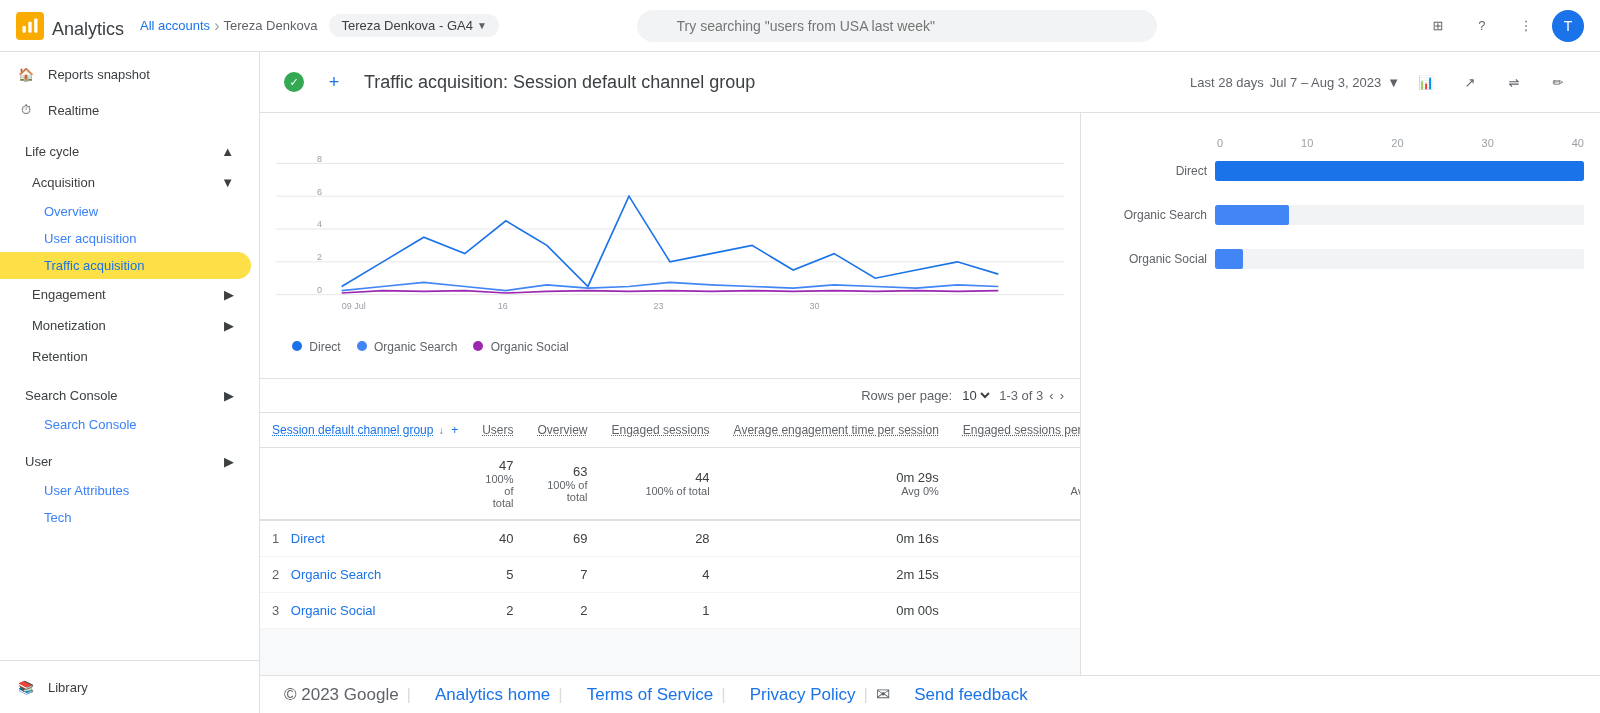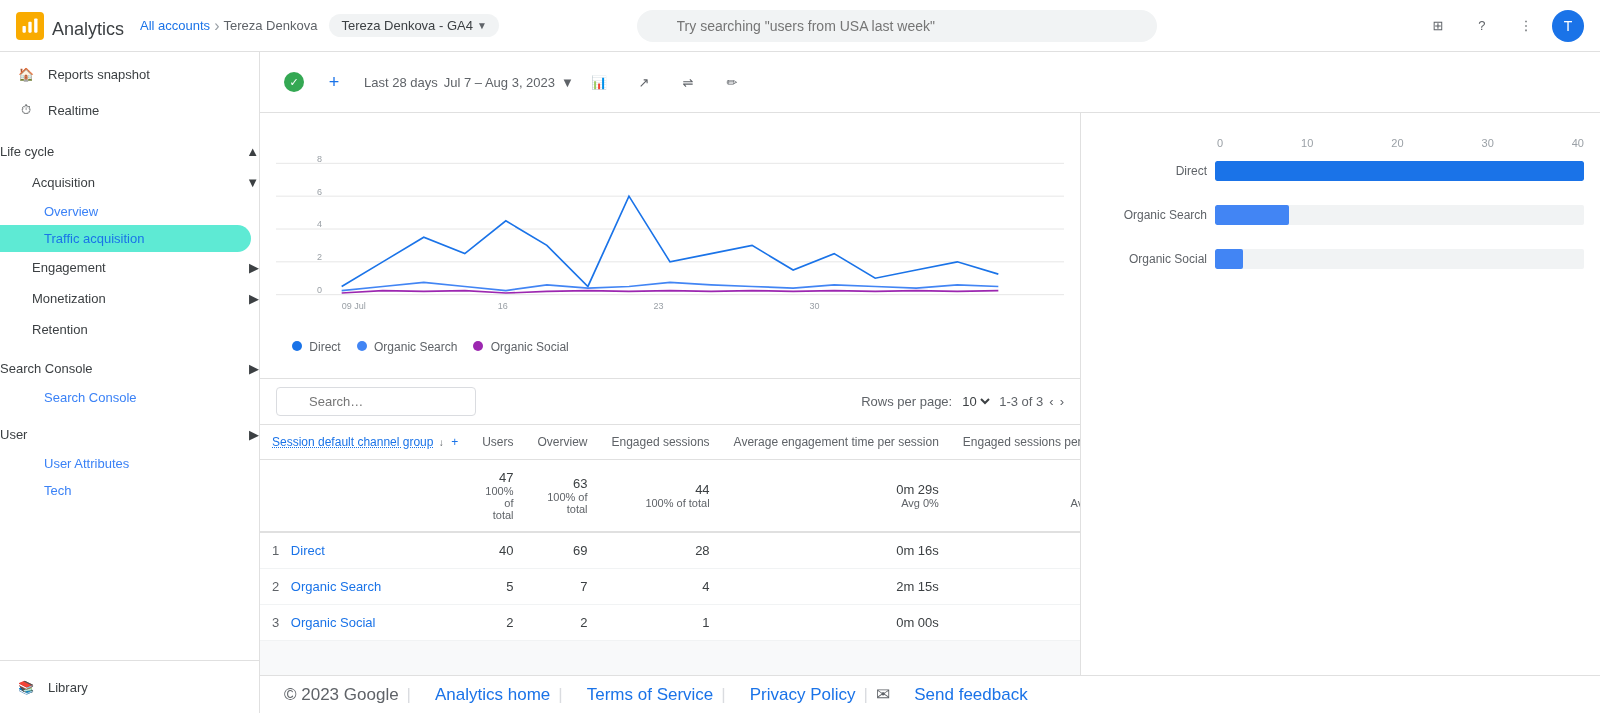--- a/index.html
+++ b/index.html
@@ -23,23 +23,23 @@
     .avatar { width: 32px; height: 32px; border-radius: 50%; background: #1a73e8; color: white; display: flex; align-items: center; justify-content: center; font-size: 14px; font-weight: 500; cursor: pointer; }
 
     
     .main-layout { display: flex; flex: 1; overflow: hidden; }
 
     
     .sidebar { width: 260px; background: #fff; border-right: 1px solid #e0e0e0; display: flex; flex-direction: column; overflow-y: auto; flex-shrink: 0; }
     .sidebar-section { padding: 4px 0; }
     .sidebar-item { display: flex; align-items: center; gap: 12px; padding: 8px 16px; cursor: pointer; border-radius: 0 24px 24px 0; margin-right: 8px; color: #3c4043; font-size: 13px; }
     .sidebar-item .ico { width: 20px; height: 20px; display: flex; align-items: center; justify-content: center; flex-shrink: 0; }
-    .sidebar-group-header { display: flex; align-items: center; justify-content: space-between; padding: 8px 0; cursor: pointer; font-size: 13px; color: #3c4043; font-weight: 500; gap: 36px; }
+    .sidebar-group-header { display: flex; align-items: center; justify-content: space-between; padding: 8px 25px; cursor: pointer; font-size: 13px; color: #3c4043; font-weight: 500; gap: 36px; }
     .sidebar-sub-item { display: flex; align-items: center; gap: 12px; padding: 6px 16px 6px 44px; cursor: pointer; font-size: 13px; color: #3b82f6; border-radius: 0 24px 24px 0; margin-right: 8px; }
-    .sidebar-sub-item.active { background: #5eead4; color: #1a73e8; font-weight: 500; }
+    .sidebar-sub-item.active { background: #fde047; color: #1a73e8; font-weight: 500; }
     .sidebar-footer { margin-top: auto; padding: 8px 0; border-top: 1px solid #e0e0e0; }
     .expand-ico { margin-left: auto; }
 
     
     .content { flex: 1; display: flex; flex-direction: column; overflow: hidden; }
 
     
     .content-header { background: #fff; border-bottom: 1px solid #e0e0e0; padding: 12px 24px; display: flex; align-items: center; gap: 12px; flex-shrink: 0; }
     .page-title { font-size: 18px; font-weight: 400; color: #3c4043; flex: 1; }
     .date-range { display: flex; align-items: center; gap: 6px; font-size: 13px; color: #5f6368; }
@@ -63,21 +63,21 @@
     .rows-per-page { display: flex; align-items: center; gap: 6px; margin-left: auto; font-size: 13px; color: #5f6368; }
     .select-small { border: none; background: transparent; font-size: 13px; color: #3c4043; cursor: pointer; }
 
     table { width: 100%; border-collapse: collapse; font-size: 13px; }
     thead tr { border-bottom: 1px solid #e0e0e0; }
     th { padding: 10px 12px; text-align: right; font-weight: 500; color: #5f6368; font-size: 12px; white-space: nowrap; }
     th:first-child { text-align: left; }
     td { padding: 10px 12px; text-align: right; color: #3c4043; border-bottom: 1px solid #f1f3f4; }
     td:first-child { text-align: left; }
     tr.total-row td { font-weight: 500; border-bottom: 2px solid #e0e0e0; }
-    .col-underline { text-decoration-style: dotted; }
+    .col-underline { text-decoration: underline; text-decoration-style: dotted; }
 
     
     .mini-chart { background: #fff; padding: 16px; border-bottom: 1px solid #e0e0e0; }
 
     
     .hbar-chart { padding: 24px 16px; }
     .hbar-item { display: flex; align-items: center; gap: 8px; margin-bottom: 24px; }
     .hbar-label { width: 110px; font-size: 12px; color: #5f6368; text-align: right; flex-shrink: 0; }
     .hbar-track { flex: 1; height: 20px; background: #f1f3f4; border-radius: 2px; overflow: hidden; }
     .hbar-fill { height: 100%; border-radius: 2px; }
@@ -152,20 +152,23 @@
         <span>Life cycle</span>
         <span class="expand-ico">▲</span>
       </div>
       <div class="sidebar-group-header" style="padding-left:32px;font-weight:500">
         <span>Acquisition</span>
         <span class="expand-ico">▼</span>
       </div>
       <div class="sidebar-sub-item">
         <span>Overview</span>
       </div>
+      <div class="sidebar-sub-item">
+        <span>User acquisition</span>
+      </div>
       <div class="sidebar-sub-item active">
         <span>Traffic acquisition</span>
       </div>
       <div class="sidebar-group-header" style="padding-left:32px">
         <span>Engagement</span>
         <span class="expand-ico">▶</span>
       </div>
       <div class="sidebar-group-header" style="padding-left:32px">
         <span>Monetization</span>
         <span class="expand-ico">▶</span>
@@ -204,20 +207,21 @@
         <span>Library</span>
       </div>
     </div>
   </div>
 
   <div class="content">
 
     <div class="content-header">
       <div class="verified-badge">✓</div>
       <div class="icon-btn" style="font-size:18px;color:#1a73e8">+</div>
+      <span class="page-title">Traffic acquisition: Session default channel group</span>
       <div class="header-actions">
         <div class="date-range">
           <span>Last 28 days</span>
           <span>Jul 7 – Aug 3, 2023</span>
           <span>▼</span>
         </div>
         <div class="icon-btn">📊</div>
         <div class="icon-btn">↗</div>
         <div class="icon-btn">⇌</div>
         <div class="icon-btn">✏</div>
@@ -266,24 +270,20 @@
             </span>
             <span>
               <span class="legend-dot" style="background:#9c27b0"></span>
               <span>Organic Social</span>
             </span>
           </div>
         </div>
 
         <div class="table-section">
           <div class="table-toolbar">
-            <div class="search-field-wrap">
-              <span class="sico">🔍</span>
-              <input type="text" class="table-search" placeholder="Search…" style="">
-            </div>
             <div class="rows-per-page">
               <span>Rows per page:</span>
               <select class="select-small">
                 <option>10</option>
                 <option>25</option>
                 <option>50</option>
               </select>
               <span>1-3 of 3</span>
               <span style="cursor:pointer">‹</span>
               <span style="cursor:pointer">›</span>

